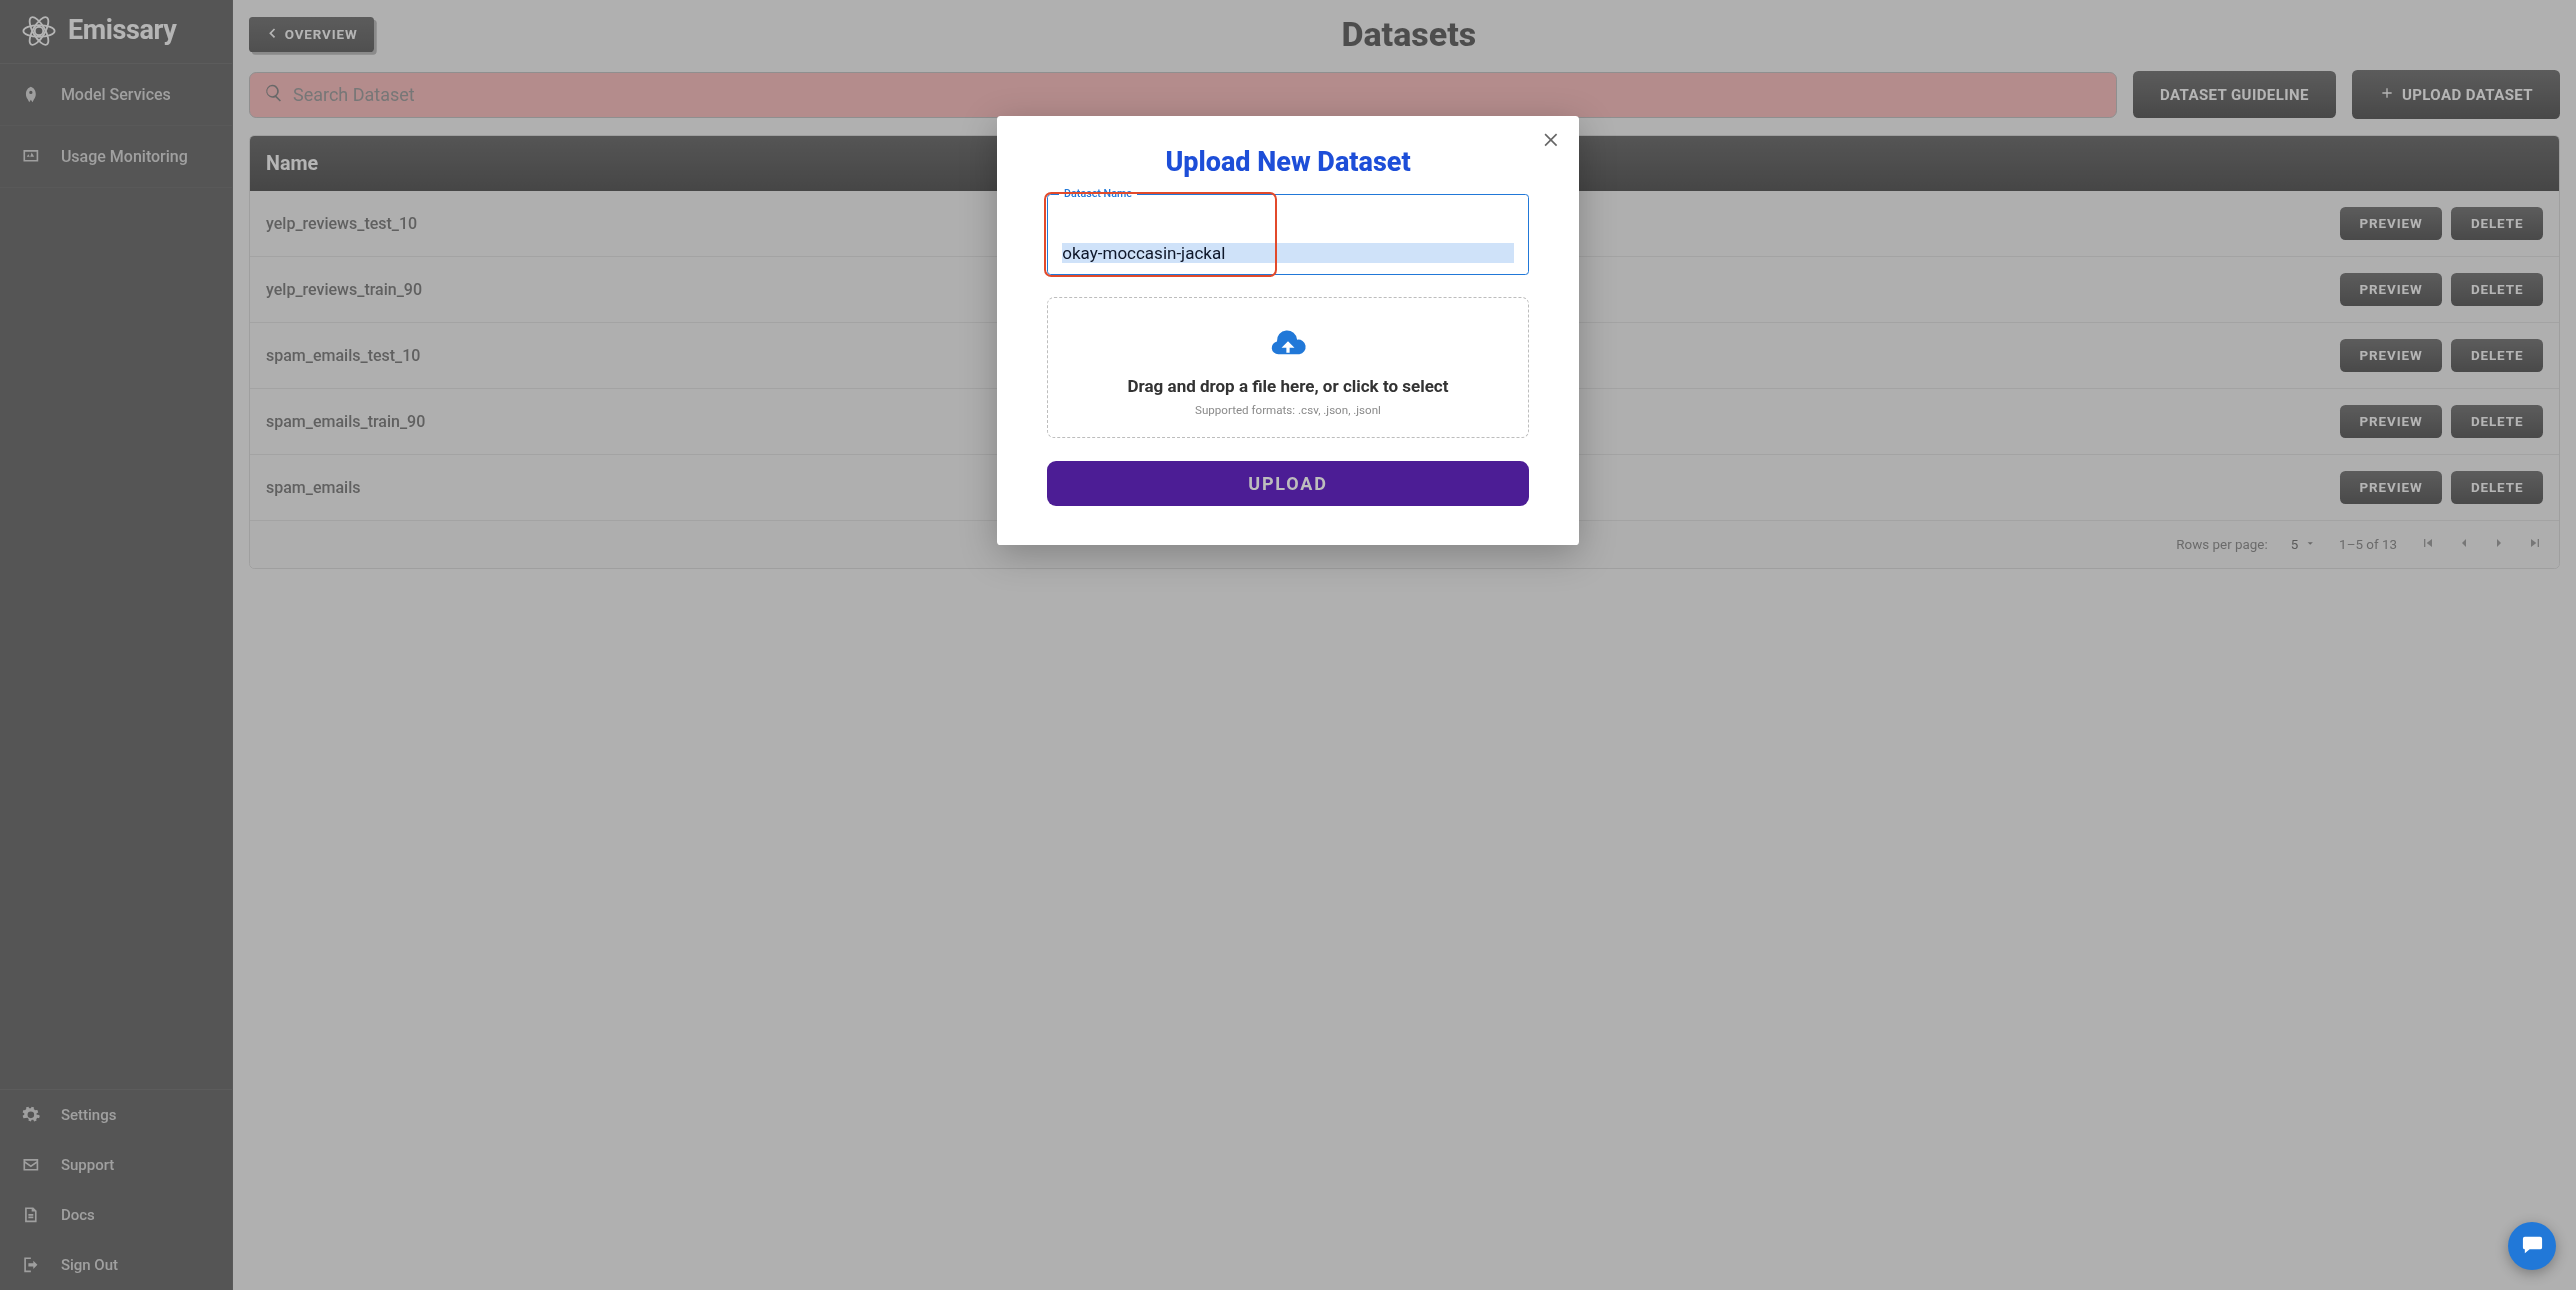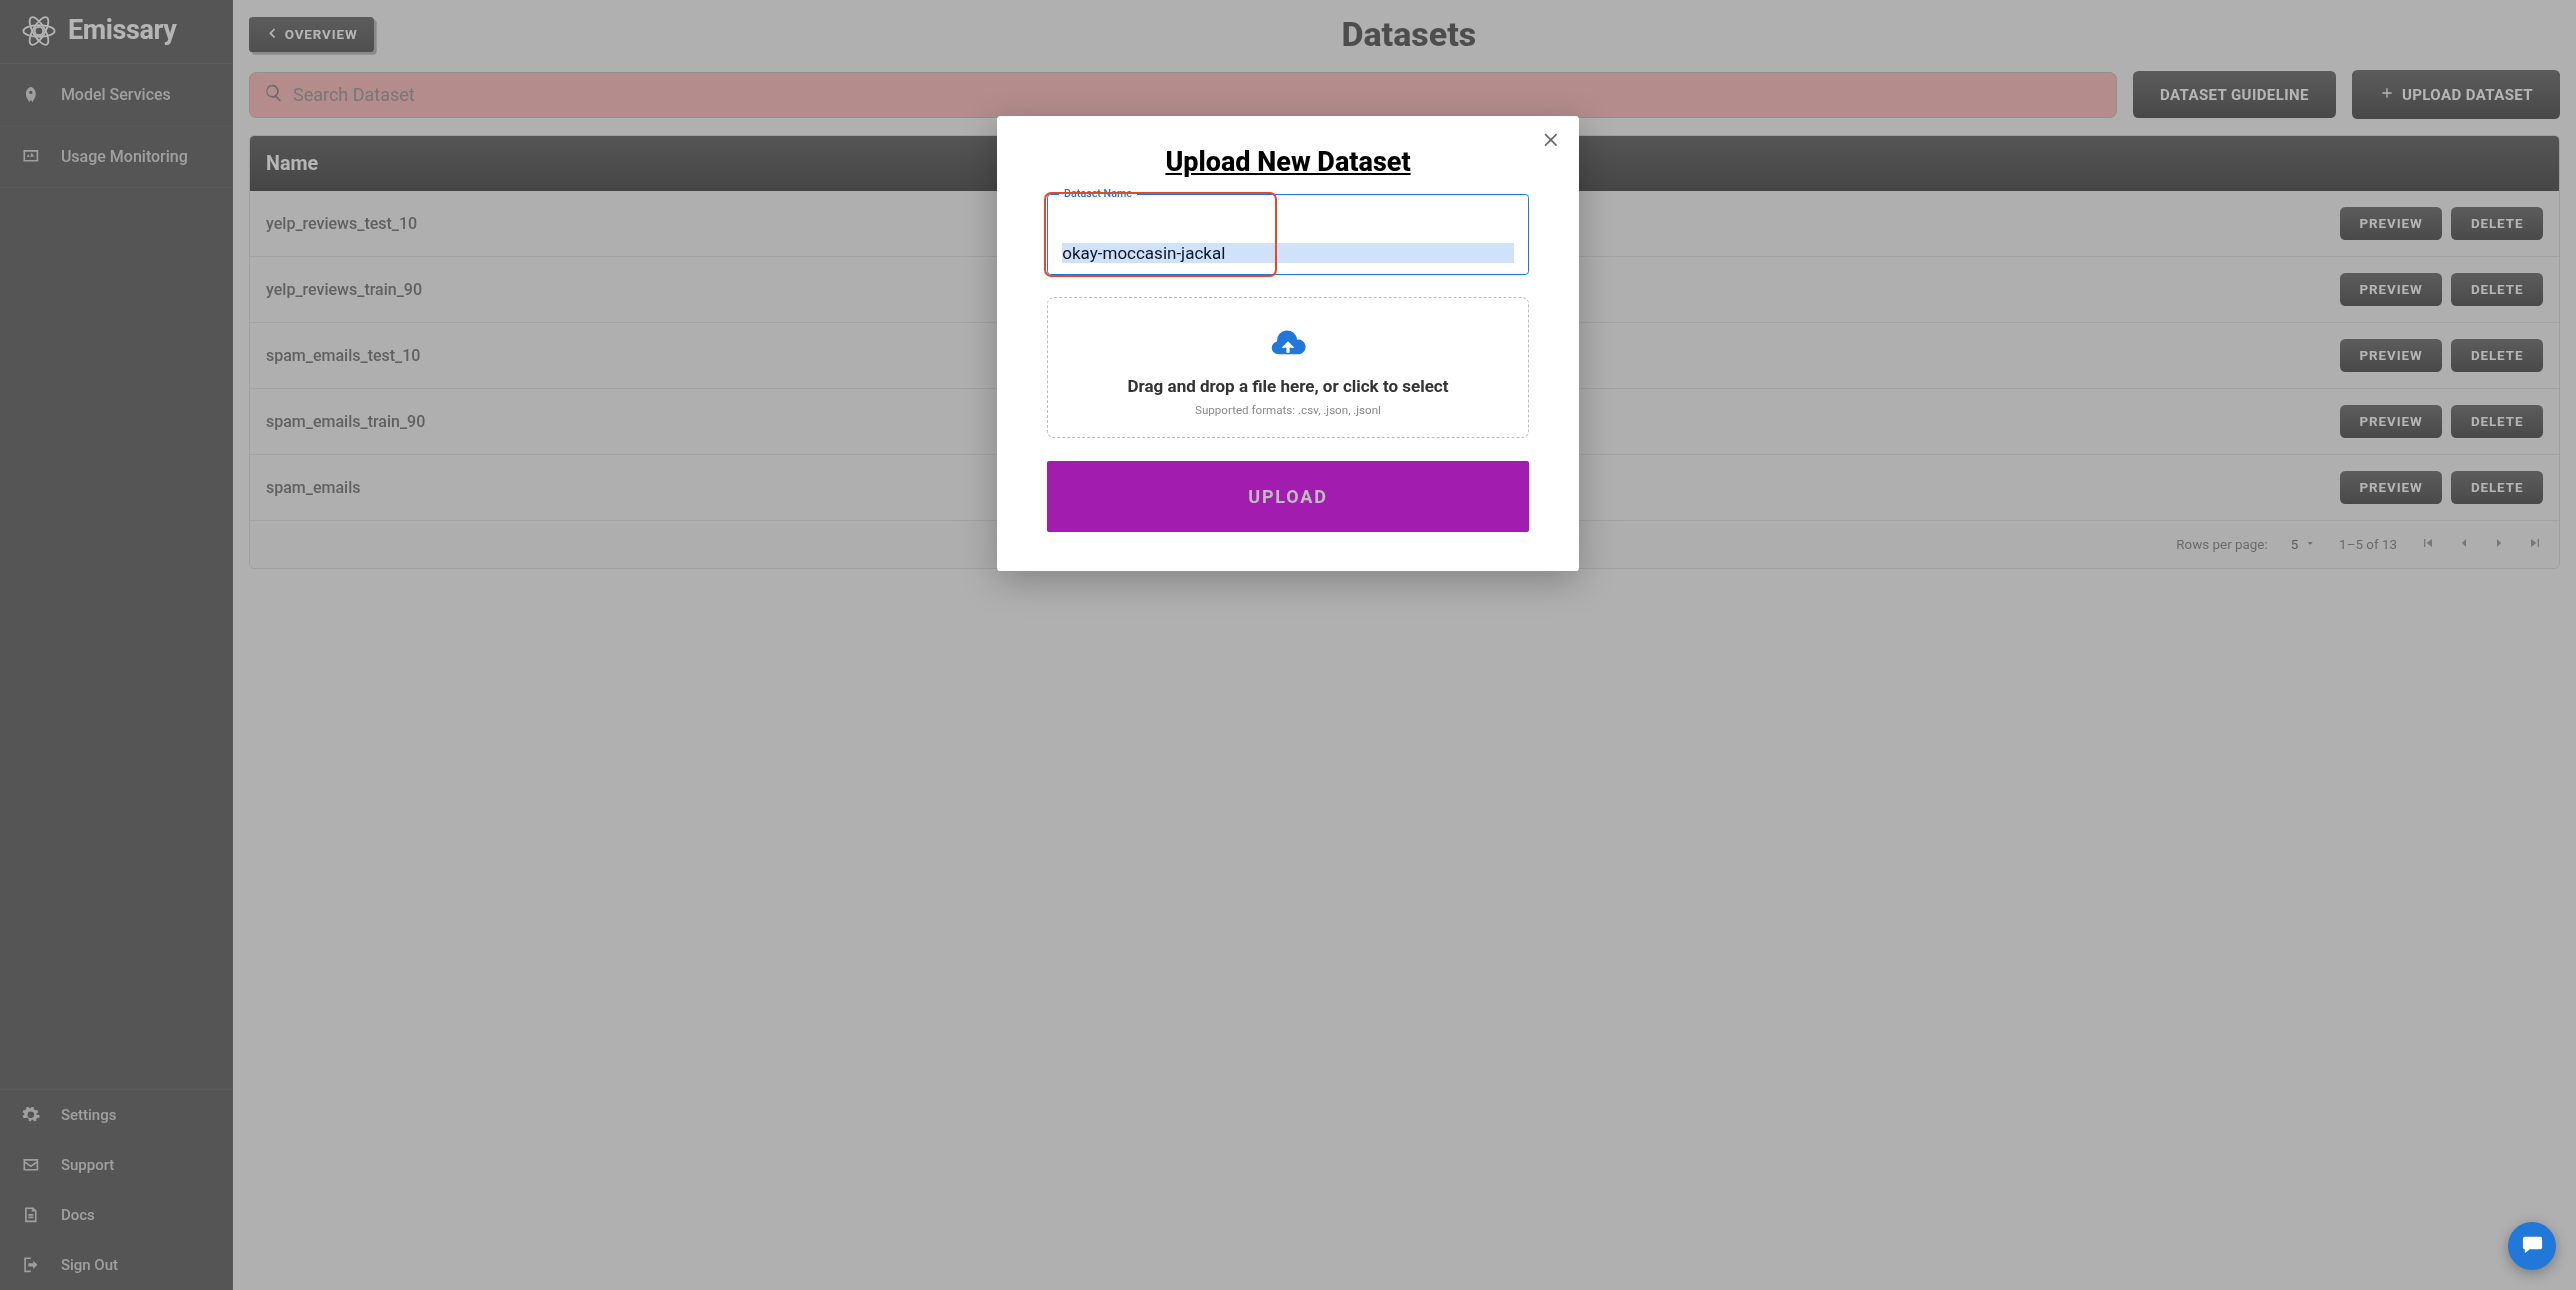--- a/index.html
+++ b/index.html
@@ -90,21 +90,21 @@
   display: flex; align-items: flex-start; justify-content: center;
   padding-top: 116px;
 }
 .modal {
   width: 582px; background: #fff; border-radius: 3.6px;
   box-shadow: 0 9px 36px rgba(0,0,0,0.25);
   padding: 30px 50px 39px; position: relative;
 }
 .modal-close { position: absolute; top: 14.3px; right: 18px; cursor: pointer; color: #666; }
 .modal-close svg { width: 19.7px; height: 19.7px; stroke: #666; stroke-width: 2; }
-.modal-title { text-align: center; font-size: 27px; font-weight: 800; color: #000000; margin-bottom: 16px; text-decoration: underline; }
+.modal-title { text-align: center; font-size: 27px; font-weight: 800; color: #1d4ed8; margin-bottom: 16px; }
 
 .field-wrap {
   position: relative; border: 1.8px solid #2178d8; border-radius: 3.6px;
   padding: 11.6px 14.3px; margin-bottom: 21.5px;
 }
 .field-label {
   position: absolute; top: -8px; left: 10.7px; background: #fff;
   padding: 0 5.4px; font-size: 10.7px; color: #2178d8; font-weight: 500;
 }
 .field-wrap input { width: 100%; border: none; outline: none; font-size: 17px; color: #0f172a; background: transparent; margin-top: 36px; }
@@ -119,23 +119,23 @@
   border: 1.8px dashed #bdbdbd; border-radius: 7.2px;
   padding: 27px 18px 19.7px; text-align: center; margin-bottom: 23px;
   cursor: pointer;
 }
 .cloud-icon { display: flex; justify-content: center; margin-bottom: 12.5px; }
 .cloud-icon svg { width: 50px; height: 39px; fill: #2178d8; }
 .drop-text { font-size: 17px; font-weight: 700; color: #333; margin-bottom: 7.2px; }
 .drop-sub { font-size: 11.6px; color: #8a8a8a; }
 
 .upload-btn-disabled {
-  width: 100%; text-align: center; padding: 25px;
-  background: #a21caf; color: #bdbdbd; font-weight: 700;
-  letter-spacing: 1.8px; border-radius: 2px; font-size: 18px;
+  width: 100%; text-align: center; padding: 12px;
+  background: #4c1d95; color: #bdbdbd; font-weight: 700;
+  letter-spacing: 1.8px; border-radius: 9px; font-size: 18px;
   cursor: not-allowed;
 }
 
 
 .chat-bubble {
   position: fixed; right: 19.7px; bottom: 19.7px;
   width: 48px; height: 48px; border-radius: 50%;
   background: #2178d8; display: flex; align-items: center; justify-content: center;
   box-shadow: 0 3.6px 12.5px rgba(0,0,0,0.3); cursor: pointer;
 }

